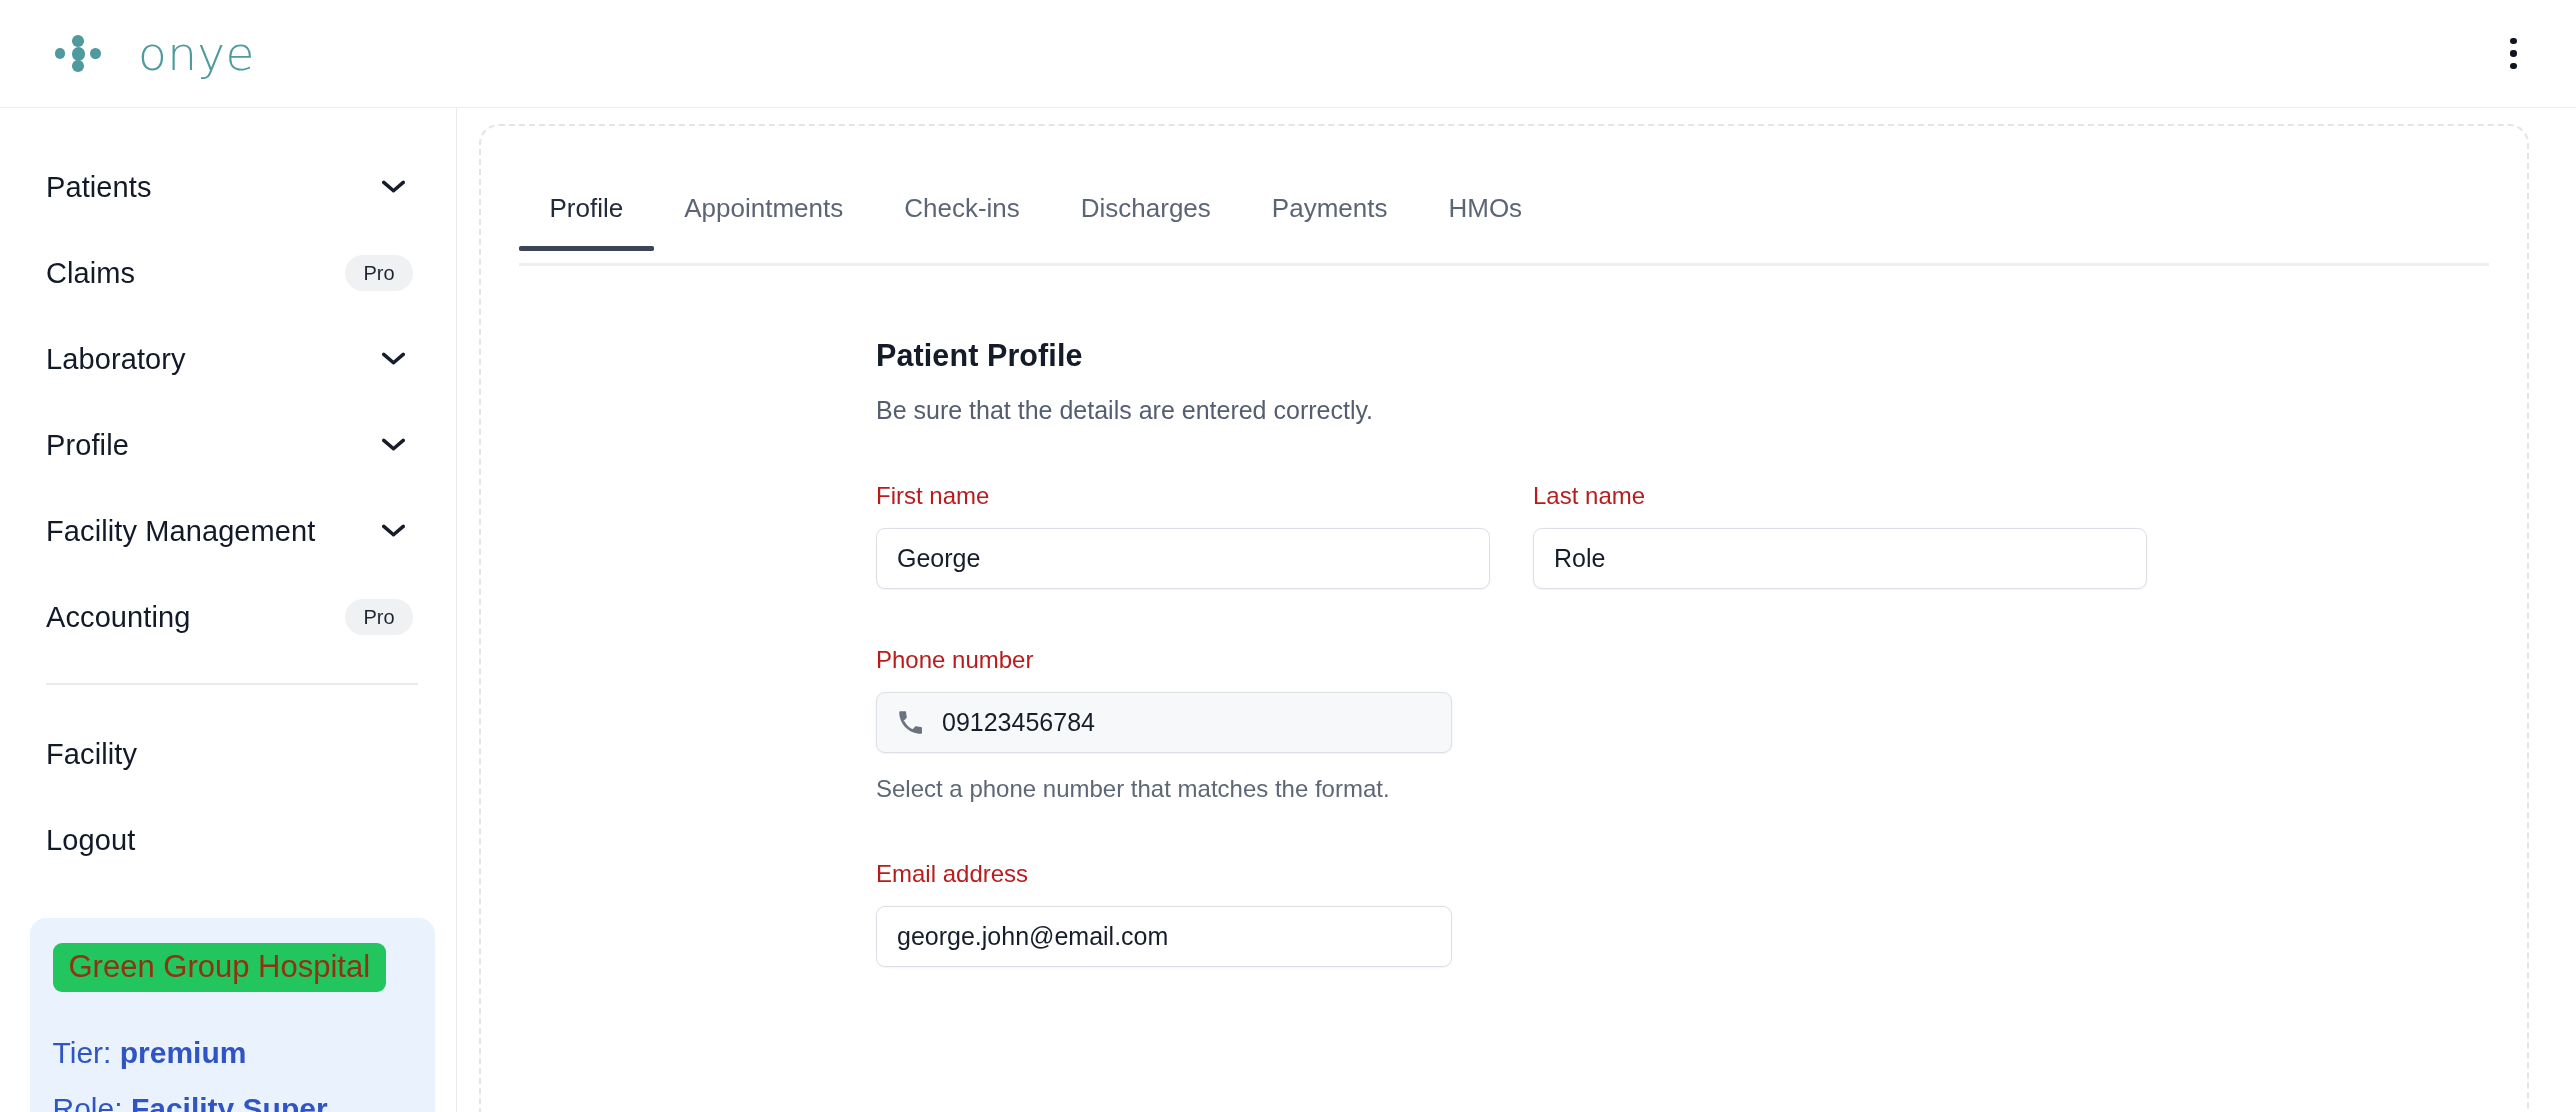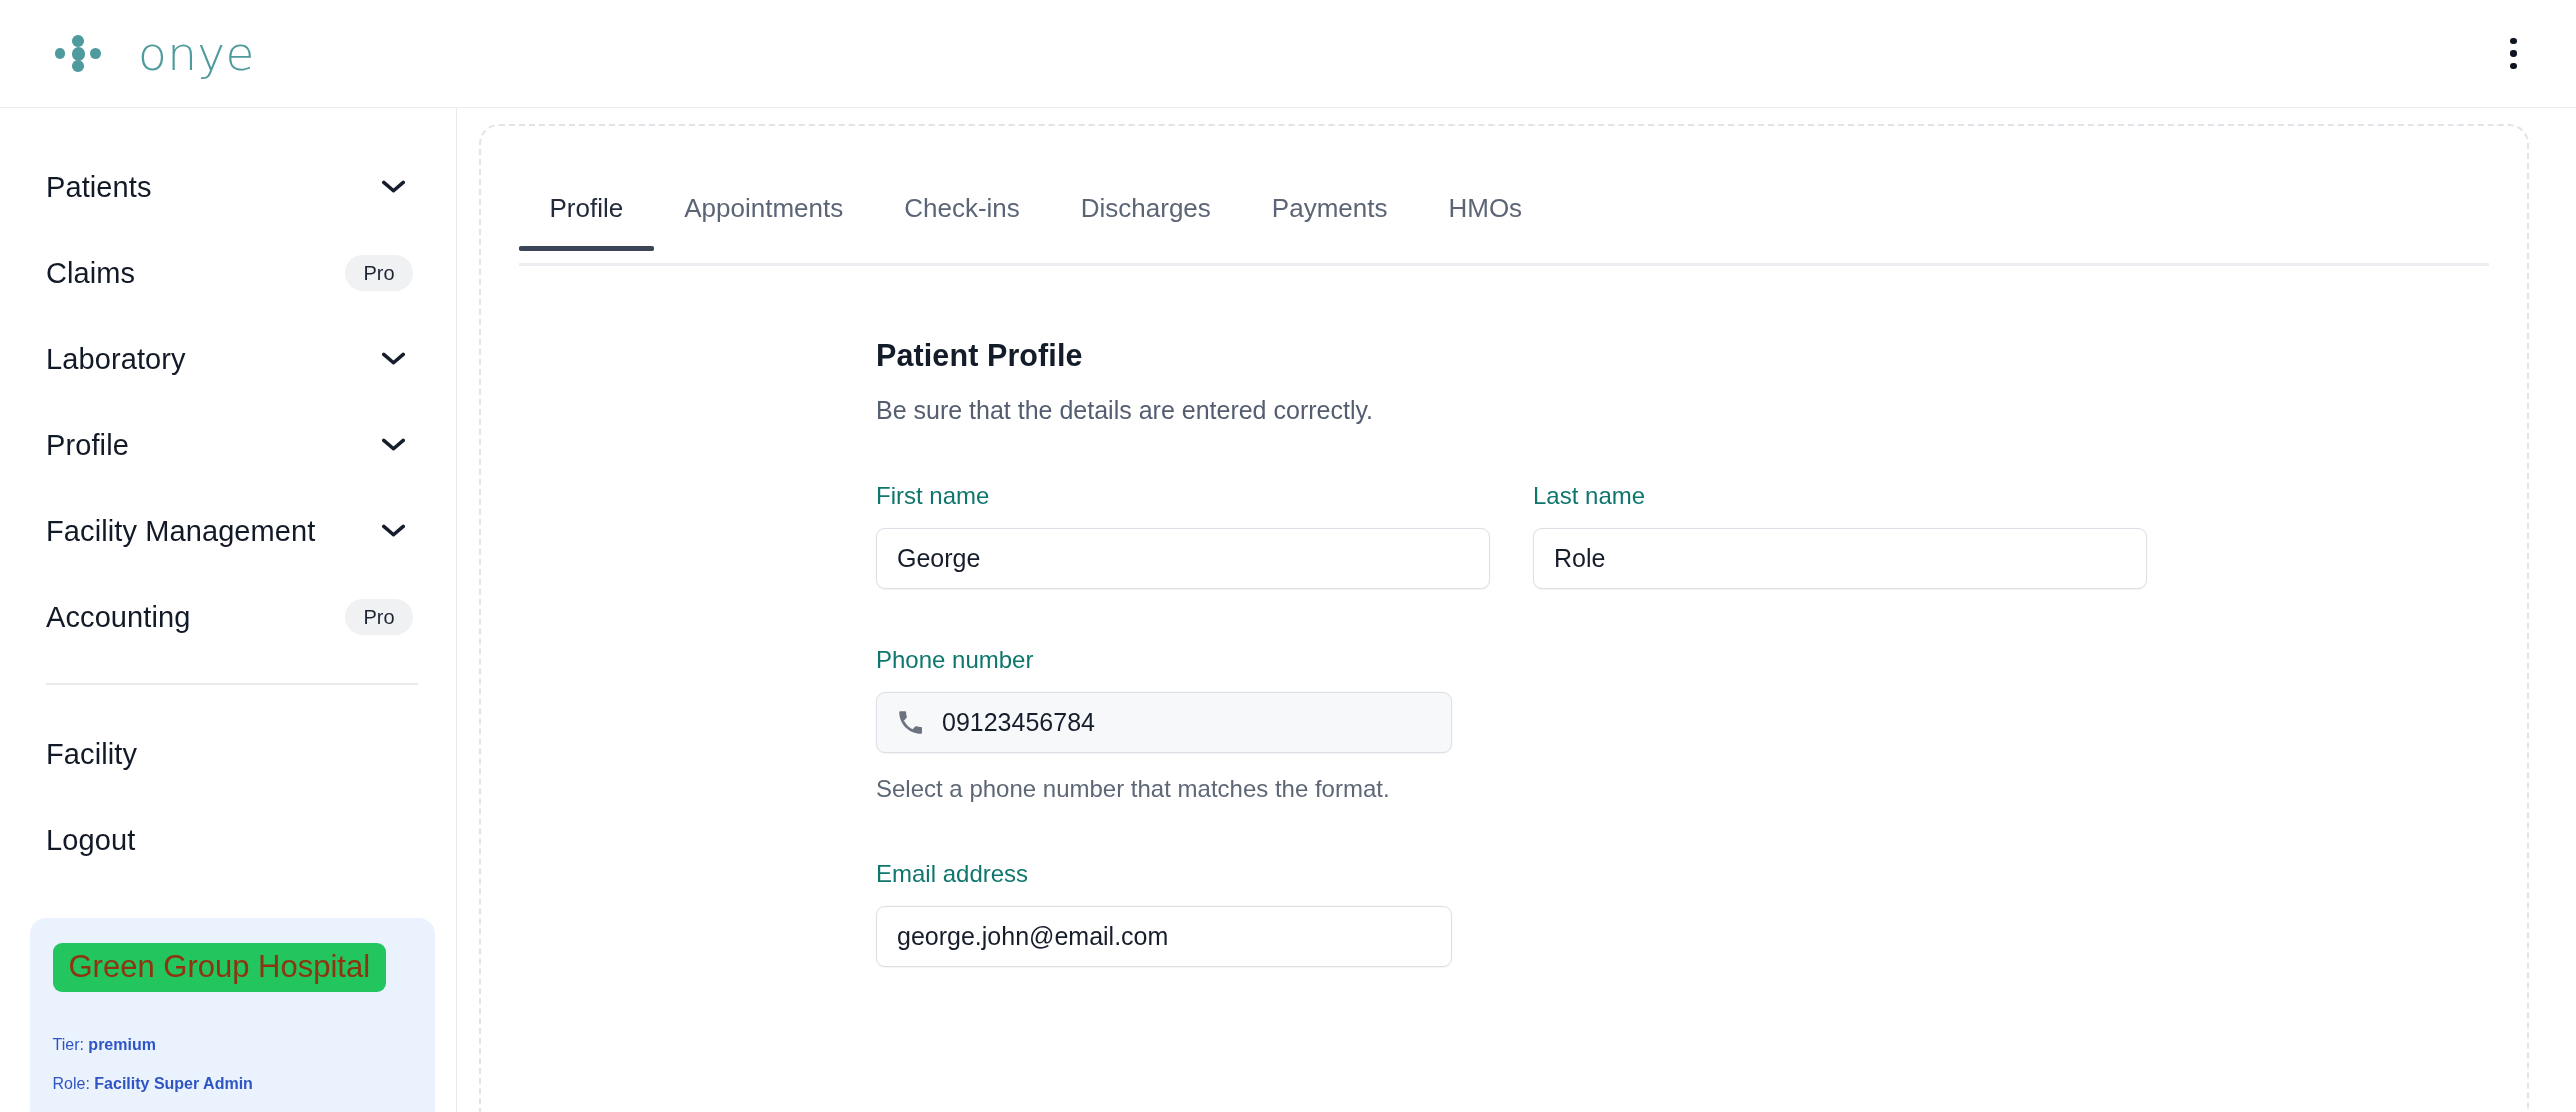--- a/index.html
+++ b/index.html
@@ -135,21 +135,21 @@
     background: #22c55e;
     color: #8e3510;
     font-size: 31px;
     font-weight: 500;
     border-radius: 9px;
     padding: 8px 16px 10px;
     line-height: 1;
     margin-bottom: 23px;
   }
   .facility-line {
-    font-size: 16px;
+    font-size: 30px;
     color: #2f55c4;
     margin-top: 20px;
     line-height: 1.2;
   }
   .facility-line .val { font-weight: 700; }
 
   
   .main {
     position: absolute;
     left: 479px; top: 124px;
@@ -215,21 +215,21 @@
 
   .row {
     display: flex;
     gap: 43px;
     margin-top: 59px;
   }
   .field { display: flex; flex-direction: column; }
   .field-wide { width: 614px; }
   .field-label {
     font-size: 24px;
-    color: #0f766e;
+    color: #b91c1c;
     margin-bottom: 20px;
     line-height: 1;
   }
   .input {
     height: 61px;
     border: 1.8px solid #dcdfe5;
     border-radius: 9px;
     background: #ffffff;
     box-shadow: 0 0.9px 1.8px rgba(16,24,40,0.05);
     display: flex;

